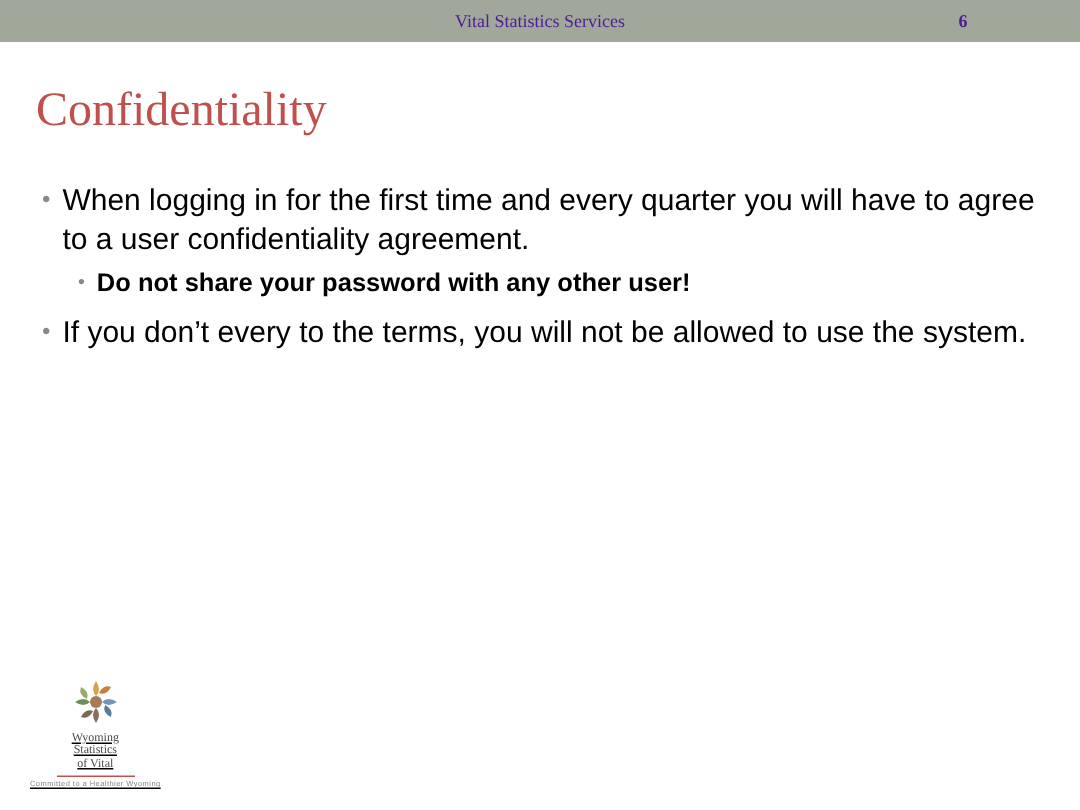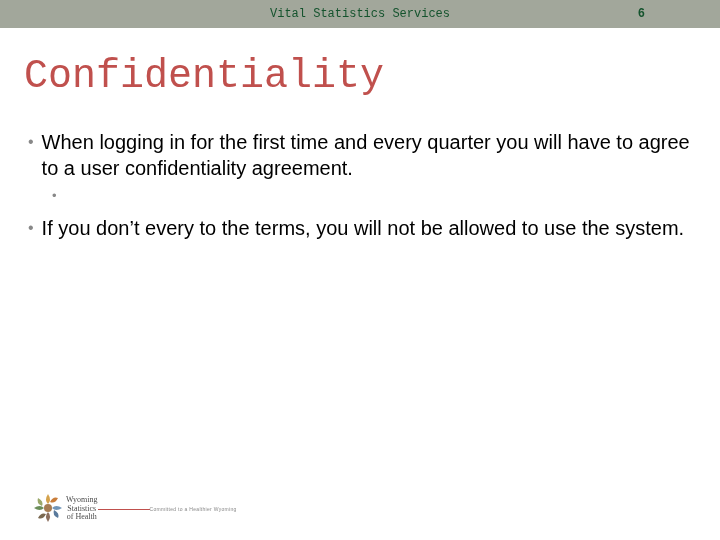--- a/index.html
+++ b/index.html
@@ -13,40 +13,40 @@
       font-family: Arial, Helvetica, sans-serif;
       background: #ffffff;
       position: relative;
       overflow: hidden;
     }
     .header-bar {
       background: #a2a79b;
       height: 28px;
       display: flex;
       align-items: center;
-      color: #14532d;
+      color: #4c1d95;
       font-size: 12px;
-      font-family: Liberation Mono, monospace;
+      font-family: Liberation Serif, serif;
     }
     .header-title {
       position: absolute;
       left: 50%;
       transform: translateX(-50%);
     }
     .header-page {
       position: absolute;
       right: 75px;
       font-weight: bold;
     }
     .slide-title {
       color: #c0504d;
-      font-size: 40px;
+      font-size: 32px;
       font-weight: 400;
       margin: 26px 0 0 24px;
-      font-family: Liberation Mono, monospace;
+      font-family: Liberation Serif, serif;
     }
     .content {
       margin: 30px 28px 0 28px;
     }
     .bullet-level1 {
       font-size: 20px;
       line-height: 1.3;
       color: #000000;
       margin-bottom: 4px;
       display: flex;
@@ -70,23 +70,25 @@
     .bullet-level2 .bullet-mark {
       color: #888888;
       margin-right: 8px;
       font-size: 13px;
       font-weight: normal;
       line-height: 22px;
     }
     .logo-area {
       position: absolute;
       bottom: 14px;
-      left: 30px;
+      left: 20px;
       display: flex;
+      flex-direction: column;
       align-items: center;
+      text-decoration: underline;
     }
     .logo-svg {
       width: 36px;
       height: 36px;
     }
     .logo-text {
       font-size: 8px;
       color: #4a4a4a;
       text-align: center;
       line-height: 1.1;
@@ -116,20 +118,21 @@
 
 <h1 class="slide-title">Confidentiality</h1>
 
 <div class="content">
   <div class="bullet-level1">
     <span class="bullet-mark">•</span>
     <span>When logging in for the first time and every quarter you will have to agree to a user confidentiality agreement.</span>
   </div>
   <div class="bullet-level2">
     <span class="bullet-mark">•</span>
+    <span>Do not share your password with any other user!</span>
   </div>
   <div class="bullet-level1">
     <span class="bullet-mark">•</span>
     <span>If you don’t every to the terms, you will not be allowed to use the system.</span>
   </div>
 </div>
 
 <div class="logo-area">
   <svg class="logo-svg" viewBox="0 0 36 36">
     <circle cx="18" cy="18" r="4" fill="#a67c52"></circle>
@@ -140,17 +143,17 @@
       <path d="M4 18 Q10 14 14 18 Q10 22 4 18" fill="#6b8e5a"></path>
       <path d="M28 8 Q25 14 20 12 Q23 6 28 8" fill="#c97d3a"></path>
       <path d="M28 28 Q22 25 24 20 Q30 23 28 28" fill="#5a7a9c"></path>
       <path d="M8 28 Q11 22 16 24 Q13 30 8 28" fill="#7a6850"></path>
       <path d="M8 8 Q14 11 12 16 Q6 13 8 8" fill="#9aa86a"></path>
     </g>
   </svg>
   <div class="logo-text">
     <div>Wyoming</div>
     <div>Statistics</div>
-    <div>of Health</div>
+    <div>of Vital</div>
   </div>
   <div class="logo-line"></div>
   <div class="logo-tagline">Committed to a Healthier Wyoming</div>
 </div>
 
 </body></html>

